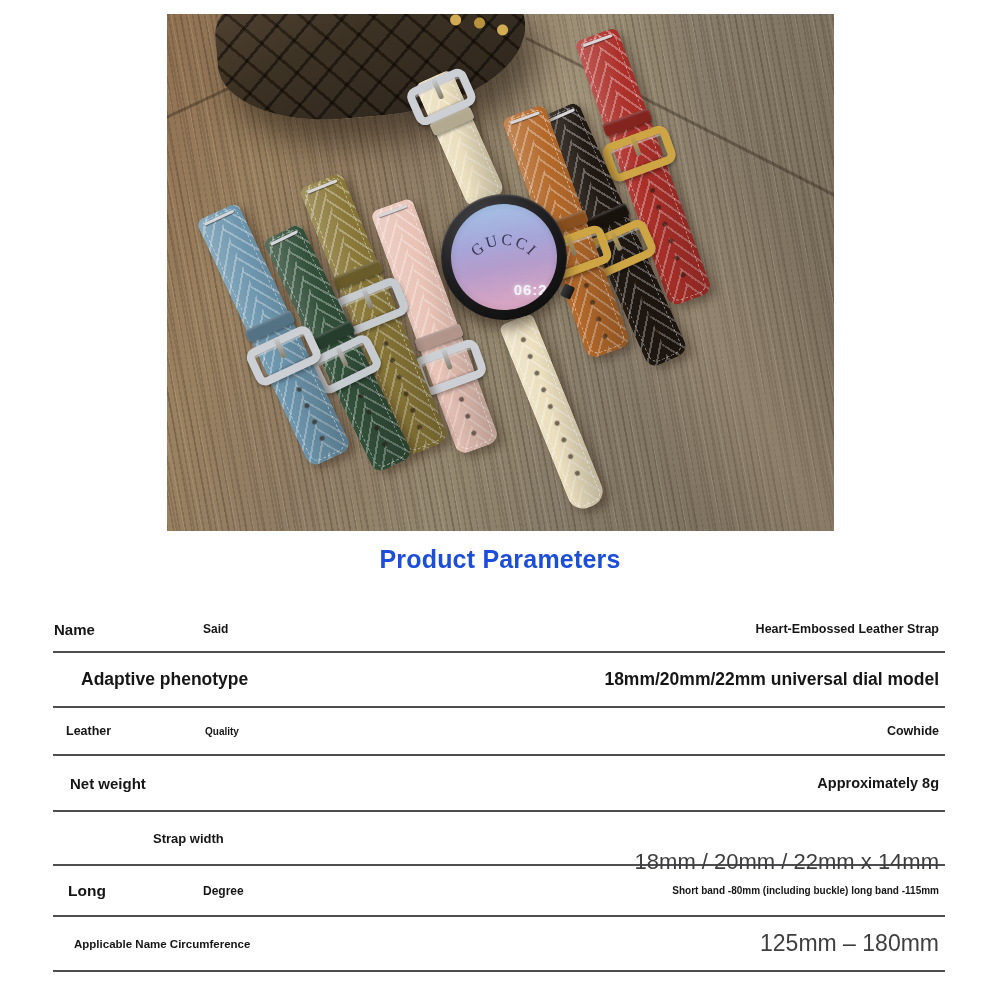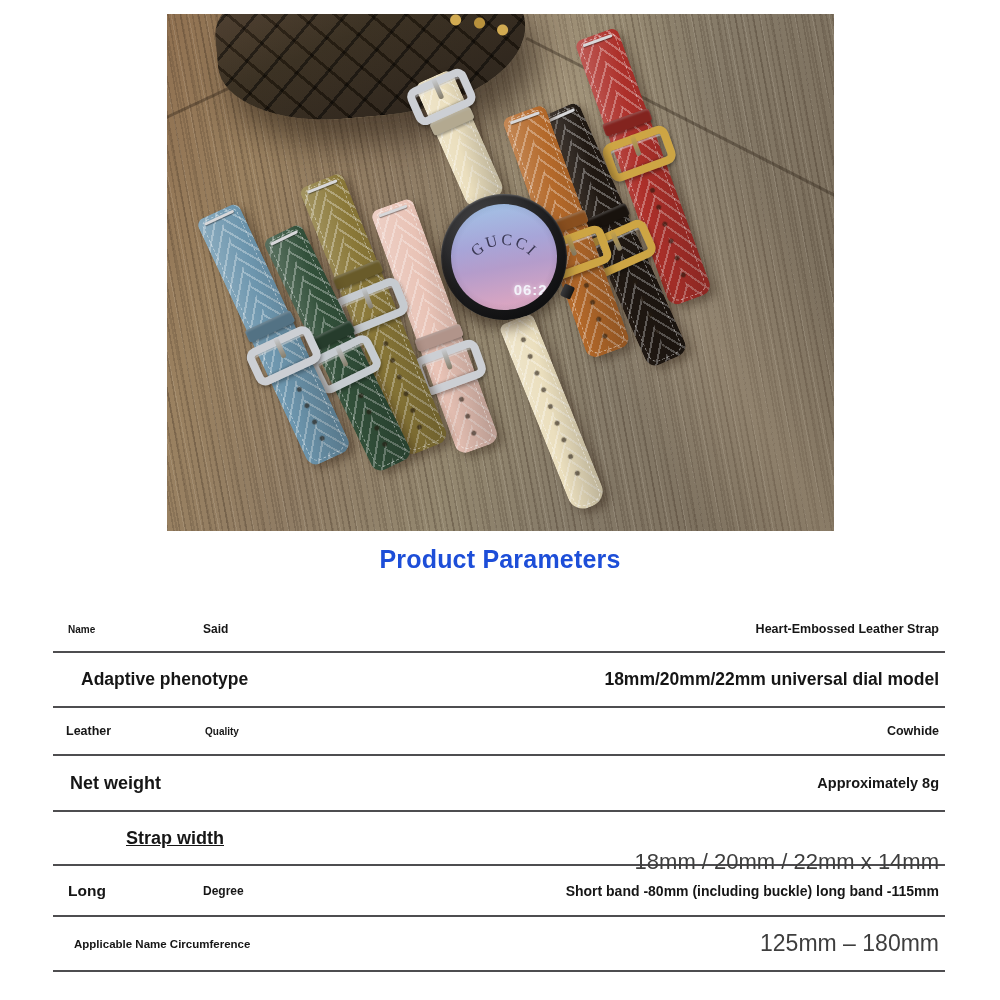--- a/index.html
+++ b/index.html
@@ -79,26 +79,26 @@
 
   
   .title{position:absolute;left:0;top:545px;width:100%;margin:0;text-align:center;
     font-size:25px;font-weight:700;color:#1d4ed8;letter-spacing:.2px;}
 
   
   .params{position:absolute;left:53px;top:607px;width:892px;}
   .row{position:relative;display:flex;align-items:center;border-bottom:2px solid #4e4d50;}
   .l1,.l2{position:absolute;font-weight:700;white-space:nowrap;}
   .val{margin-left:auto;text-align:left;padding-right:6px;font-weight:700;white-space:nowrap;}
-  .r0{height:44px;} .r0 .l1{left:15px;font-size:10px;} .r0 .l2{left:150px;font-size:12px;} .r0 .val{font-size:12.5px;}
+  .r0{height:44px;} .r0 .l1{left:1px;font-size:15px;} .r0 .l2{left:150px;font-size:12px;} .r0 .val{font-size:12.5px;}
   .r1{height:53px;} .r1 .l1{left:28px;font-size:17.5px;} .r1 .val{font-size:17.5px;}
   .r2{height:46px;} .r2 .l1{left:13px;font-size:12.5px;} .r2 .l2{left:152px;font-size:10px;} .r2 .val{font-size:12.5px;}
-  .r3{height:54px;} .r3 .l1{left:17px;font-size:18px;} .r3 .val{font-size:14.5px;}
-  .r4{height:52px;} .r4 .l1{left:73px;font-size:18px;text-decoration:underline;} .r4 .val{font-size:22px;font-weight:400;color:#3e3e3e;margin-top:48px;}
-  .r5{height:49px;} .r5 .l1{left:15px;font-size:15.5px;} .r5 .l2{left:150px;font-size:12px;} .r5 .val{font-size:14px;}
+  .r3{height:54px;} .r3 .l1{left:17px;font-size:15px;} .r3 .val{font-size:14.5px;}
+  .r4{height:52px;} .r4 .l1{left:100px;font-size:13px;} .r4 .val{font-size:22px;font-weight:400;color:#3e3e3e;margin-top:48px;}
+  .r5{height:49px;} .r5 .l1{left:15px;font-size:15.5px;} .r5 .l2{left:150px;font-size:12px;} .r5 .val{font-size:10px;}
   .r6{height:53px;} .r6 .l1{left:21px;font-size:11.5px;} .r6 .val{font-size:23px;font-weight:400;color:#3e3e3e;}
 </style>
 </head>
 <body>
 
 <div class="page">
 
   <div class="photo">
     <div class="seam seam1"></div>
     <div class="seam seam2"></div>

